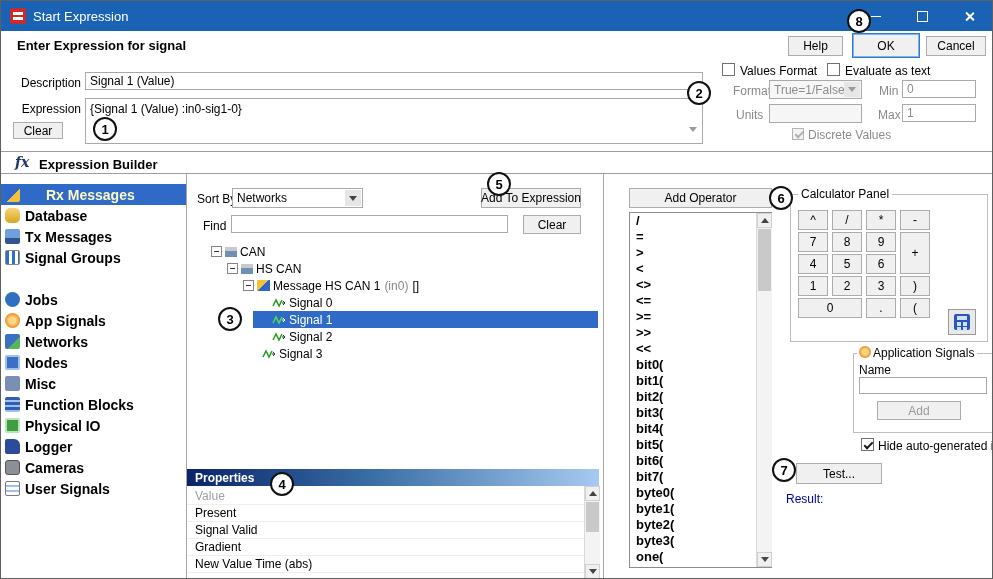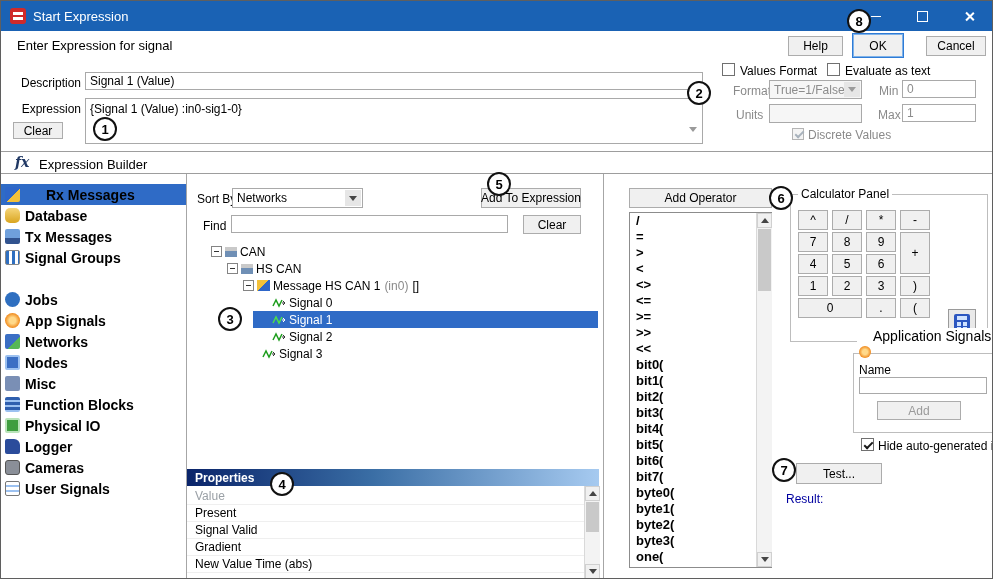--- a/index.html
+++ b/index.html
@@ -3,21 +3,21 @@
 <meta charset="utf-8">
 <style>
   html,body{margin:0;padding:0;background:#d8d8d8;}
   #root{
     position:relative;width:993px;height:579px;background:#ffffff;
     font-family:"Liberation Sans",sans-serif;color:#000;
     border:1px solid #5f5f5f;box-sizing:border-box;overflow:hidden;
   }
   .lbl{position:absolute;font-size:12px;white-space:nowrap;}
   .glbl{color:#8a8a8a;}
-  .bold{font-weight:normal;}
+  .bold{font-weight:bold;}
   
   .titlebar{position:absolute;left:0;top:0;width:993px;height:30px;background:#1a62b4;}
   .title-text{position:absolute;left:32px;top:8px;color:#fff;font-size:13px;}
   .app-icon{position:absolute;left:9px;top:7px;width:16px;height:16px;background:#cf2a2a;border-radius:3px;}
   .app-icon::after{content:"";position:absolute;left:3px;top:4px;width:10px;height:3px;background:#fff;box-shadow:0 5px 0 #fff;}
   .winbtn{position:absolute;top:0;width:46px;height:30px;display:flex;align-items:center;justify-content:center;}
   .min-glyph{width:10px;height:1px;background:#fff;}
   .max-glyph{width:9px;height:9px;border:1px solid #fff;}
   .close-glyph{position:relative;width:11px;height:11px;}
   .close-glyph::before,.close-glyph::after{content:"";position:absolute;left:5px;top:0;width:1.5px;height:11px;background:#fff;}
@@ -41,21 +41,21 @@
   .cb-dis{border-color:#b4b4b4;background:#f4f4f4;}
   .cb .check{position:absolute;left:2px;top:3px;width:7px;height:3px;border-left:2px solid #1a1a1a;border-bottom:2px solid #1a1a1a;transform:rotate(-45deg);}
   .cb .check-grey{border-color:#a8b2bc;}
   
   .hline{position:absolute;height:1px;background:#9d9d9d;}
   .vline{position:absolute;width:1px;background:#a6a6a6;}
   
   .side-item{position:absolute;left:0;width:185px;height:21px;display:flex;align-items:center;cursor:default;}
   .side-item .txt{font-size:14px;font-weight:bold;margin-left:5px;}
   .side-sel{background:#2f6bc6;}
-  .side-sel .txt{color:#000000;margin-left:26px;}
+  .side-sel .txt{color:#fef9c3;margin-left:26px;}
   .ic{width:15px;height:15px;margin-left:4px;border-radius:2px;flex:0 0 auto;}
   .ic-rx{background:linear-gradient(135deg,#2e66c9 55%,#f3c13a 55%);}
   .ic-db{background:linear-gradient(180deg,#f6d67a,#d9a520);border-radius:5px;}
   .ic-tx{background:linear-gradient(180deg,#6fa0dc 60%,#31538f 60%);}
   .ic-sg{background:repeating-linear-gradient(90deg,#2f6fc0 0 3px,#fff 3px 6px);border:1px solid #888;box-sizing:border-box;}
   .ic-daq{background:linear-gradient(135deg,#c23a3a 50%,#2e66c9 50%);}
   .ic-jobs{background:#2f6fc0;border-radius:50%;}
   .ic-app{background:radial-gradient(circle,#ffd98a 30%,#f08a1d 70%);border-radius:50%;}
   .ic-net{background:linear-gradient(135deg,#3b6fc4 60%,#57b757 60%);}
   .ic-nodes{background:#3b6fc4;border:2px solid #9cc1f0;box-sizing:border-box;}
@@ -118,21 +118,21 @@
     <div class="winbtn" style="left:898px;">
         <span class="max-glyph"></span>
       </div>
     <div class="winbtn" style="left:944px;width:49px;">
         <span class="close-glyph"></span>
       </div>
   </div>
 
   <div class="lbl bold" style="left:16px;top:37px;font-size:13px;">Enter Expression for signal</div>
   <div class="btn" style="left:787px;top:35px;width:55px;height:20px;">Help</div>
-  <div class="btn btn-default" style="left:851px;top:32px;width:52px;height:25px;">OK</div>
+  <div class="btn btn-default" style="left:851px;top:32px;width:68px;height:25px;">OK</div>
   <div class="btn" style="left:925px;top:35px;width:60px;height:20px;">Cancel</div>
 
   <div class="lbl" style="left:8px;top:75px;width:72px;text-align:right;">Description</div>
   <div class="field" style="left:84px;top:71px;width:618px;height:18px;">Signal 1 (Value)</div>
 
   <div class="lbl" style="left:8px;top:101px;width:72px;text-align:right;">Expression</div>
   <div class="field" style="left:84px;top:97px;width:618px;height:46px;align-items:flex-start;padding-top:3px;">{Signal 1 (Value) :in0-sig1-0}</div>
   <div class="chev" style="left:688px;top:131px;"><span class="tri-down tri-grey"></span></div>
 
   <div class="btn" style="left:12px;top:121px;width:50px;height:17px;">Clear</div>
@@ -369,21 +369,21 @@
   <div class="calc-key" style="left:865px;top:275px;">3</div>
   <div class="calc-key" style="left:899px;top:275px;">)</div>
   <div class="calc-key" style="left:797px;top:297px;width:64px;">0</div>
   <div class="calc-key" style="left:865px;top:297px;">.</div>
   <div class="calc-key" style="left:899px;top:297px;">(</div>
   <div class="calc-icon-btn">
       <span class="calc-glyph"></span>
     </div>
 
   <div class="group" style="left:852px;top:352px;width:140px;height:78px;"></div>
-  <div class="group-legend" style="left:856px;top:327px;font-size:14px;padding-left:16px;">Application Signals</div>
+  <div class="group-legend" style="left:856px;top:345px;font-size:12px;padding-left:16px;">Application Signals</div>
   <span class="ic ic-app" style="position:absolute;left:858px;top:345px;width:12px;height:12px;margin:0;"></span>
   <div class="lbl" style="left:858px;top:362px;">Name</div>
   <div class="field" style="left:858px;top:376px;width:128px;height:17px;"></div>
   <div class="btn btn-disabled" style="left:876px;top:400px;width:84px;height:19px;">Add</div>
 
   <span class="cb" style="left:860px;top:437px;">
       <span class="check"></span>
     </span>
   <div class="lbl" style="left:877px;top:438px;max-width:116px;overflow:hidden;">Hide auto-generated it</div>
 

